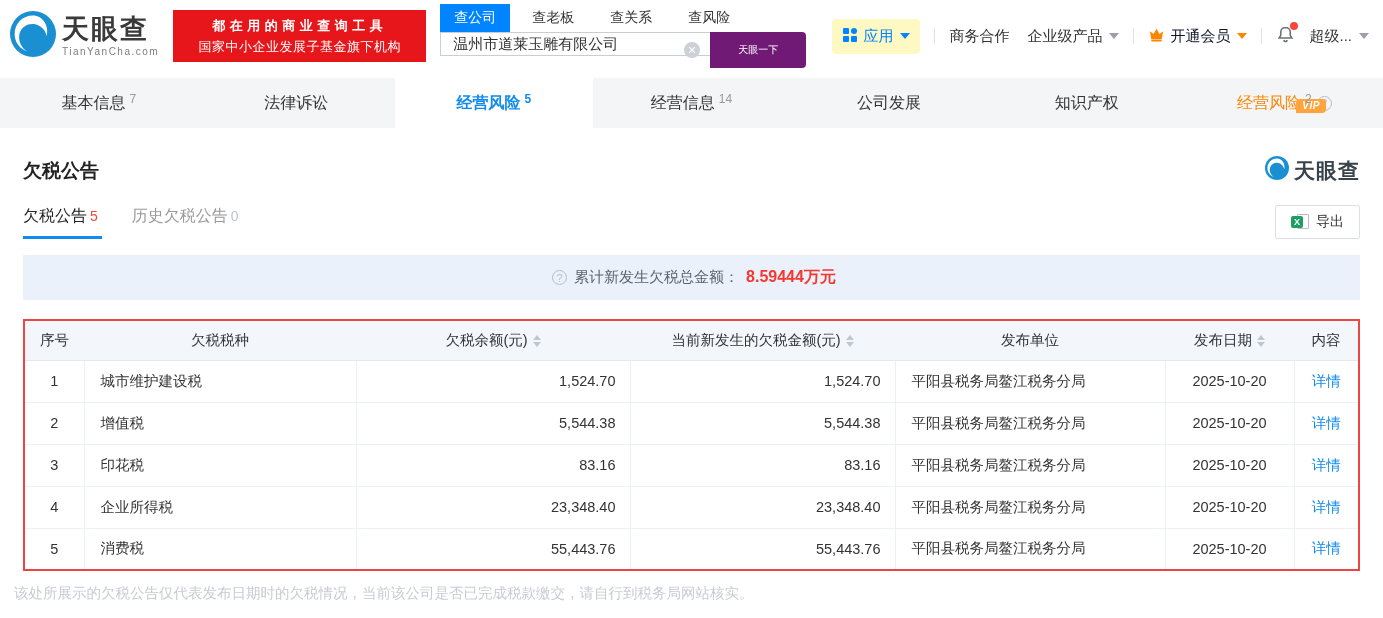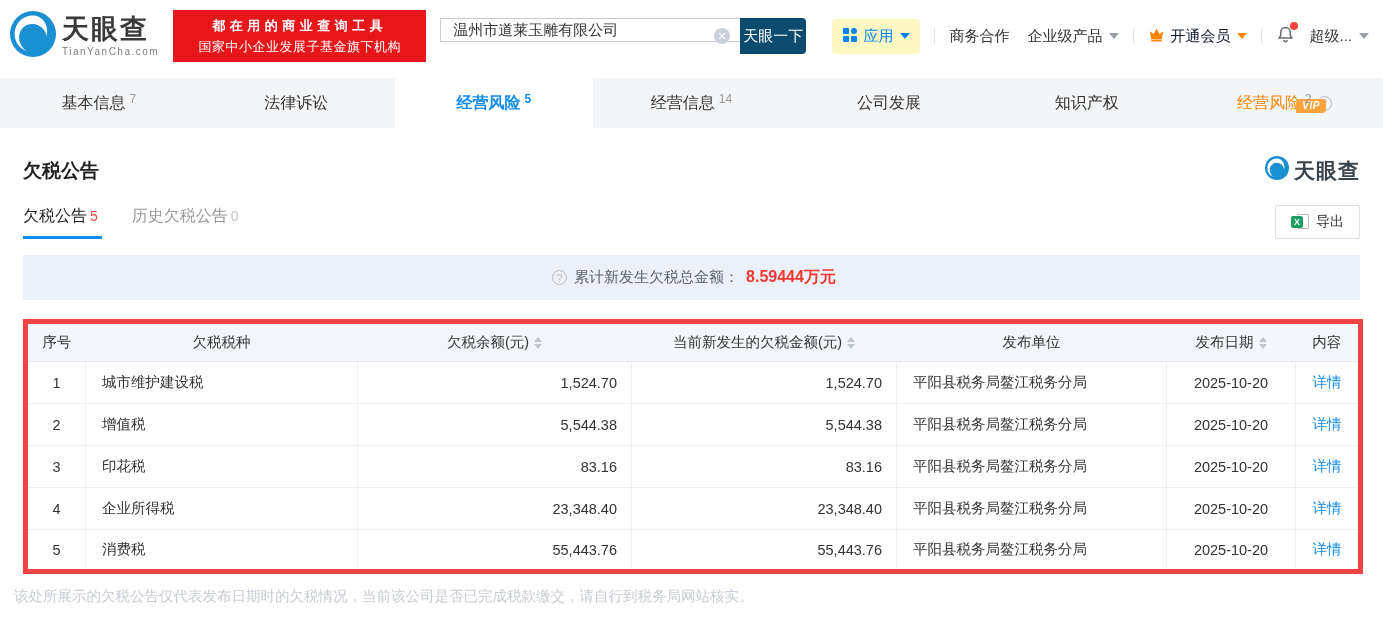--- a/index.html
+++ b/index.html
@@ -19,21 +19,21 @@
   .search-tabs { display:flex; align-items:flex-end; font-size:14px; color:#333; }
   .search-tab { padding:5px 14px; cursor:pointer; }
   .search-tab.active { background:#0084ff; color:#fff; }
   .search-tab + .search-tab { margin-left:8px; }
   .search-row { display:flex; height:36px; }
   .search-input-wrap { position:relative; flex:1; }
   .search-input-wrap input { width:100%; height:24px; border:1px solid #c9cdd4; border-right:none;
       padding:0 32px 0 12px; font-size:15px; color:#333; outline:none; font-family:inherit; }
   .clear-icon { position:absolute; right:10px; top:10px; width:16px; height:16px; background:#ccd0d7;
       border-radius:50%; color:#fff; font-size:11px; line-height:16px; text-align:center; cursor:pointer; }
-  .search-btn { width:66px; background:#0c4a6e; color:#fff; border:none; font-size:15px;
+  .search-btn { width:96px; background:#701a75; color:#fff; border:none; font-size:10px;
       border-radius:0 4px 4px 0; cursor:pointer; font-family:inherit; }
   .top-nav { margin-left:auto; display:flex; align-items:center; font-size:15px; color:#333; white-space:nowrap; }
   .nav-item { cursor:pointer; display:flex; align-items:center; gap:5px; }
   .app-pill { background:#fef9c3; color:#0084ff; padding:8px 10px; border-radius:4px; }
   .caret { width:0; height:0; border-left:5px solid transparent; border-right:5px solid transparent;
            border-top:6px solid #9aa0a8; display:inline-block; margin-left:2px; }
   .caret.blue { border-top-color:#0084ff; } .caret.orange { border-top-color:#ff8400; }
   .vdiv { width:1px; height:16px; background:#e2e2e2; margin:0 14px; }
   .gap { width:18px; }
   .vip-link { color:#0f172a; font-weight:normal; }
@@ -72,21 +72,21 @@
   .xls-icon { position:relative; width:18px; height:16px; }
   .xls-icon .pg { position:absolute; right:0; top:0; width:12px; height:15px; background:#fff; border:1px solid #b9bec6; border-radius:1px; }
   .xls-icon .sq { position:absolute; left:0; top:2px; width:12px; height:12px; background:#1e9e62; border-radius:2px;
       color:#fff; font-size:9px; font-weight:bold; display:flex; align-items:center; justify-content:center; }
 
   .summary-banner { margin-top:14px; height:45px; background:#eaf1fa; display:flex; align-items:center;
       justify-content:center; gap:7px; font-size:15px; color:#5a6470; }
   .summary-banner .val { color:#f5372e; font-weight:bold; font-size:16px; }
 
   table { width:100%; border-collapse:collapse; table-layout:fixed; margin-top:19px;
-      font-size:14.5px; color:#333; border:5px solid #ef4444; }
+      font-size:14.5px; color:#333; border:2px solid #ef4444; }
   thead th { background:#f3f7fc; height:40px; font-weight:normal; text-align:center; color:#333;
       border-bottom:1px solid #e4e9f0; }
   tbody td { height:42px; border:1px solid #edf1f6; background:#fff; }
   .c-center { text-align:center; }
   .c-left { text-align:left; padding-left:16px; }
   .c-right { text-align:right; padding-right:14px; }
   .detail-link { color:#128bed; cursor:pointer; }
   .sort { display:inline-flex; flex-direction:column; gap:2px; margin-left:5px; vertical-align:middle; }
   .sort i { width:0; height:0; border-left:4px solid transparent; border-right:4px solid transparent; }
   .sort .up { border-bottom:5px solid #c0c6cf; }
@@ -112,20 +112,26 @@
         <div class="en">TianYanCha.com</div>
       </div>
     </div>
 
     <div class="promo">
       <div class="l1">都在用的商业查询工具</div>
       <div class="l2">国家中小企业发展子基金旗下机构</div>
     </div>
 
     <div class="search-area">
+      <div class="search-tabs">
+        <div class="search-tab active">查公司</div>
+        <div class="search-tab">查老板</div>
+        <div class="search-tab">查关系</div>
+        <div class="search-tab">查风险</div>
+      </div>
       <div class="search-row">
         <div class="search-input-wrap">
           <input type="text" value="温州市道莱玉雕有限公司" style="">
           <span class="clear-icon">✕</span>
         </div>
         <button class="search-btn">天眼一下</button>
       </div>
     </div>
 
     <nav class="top-nav">

